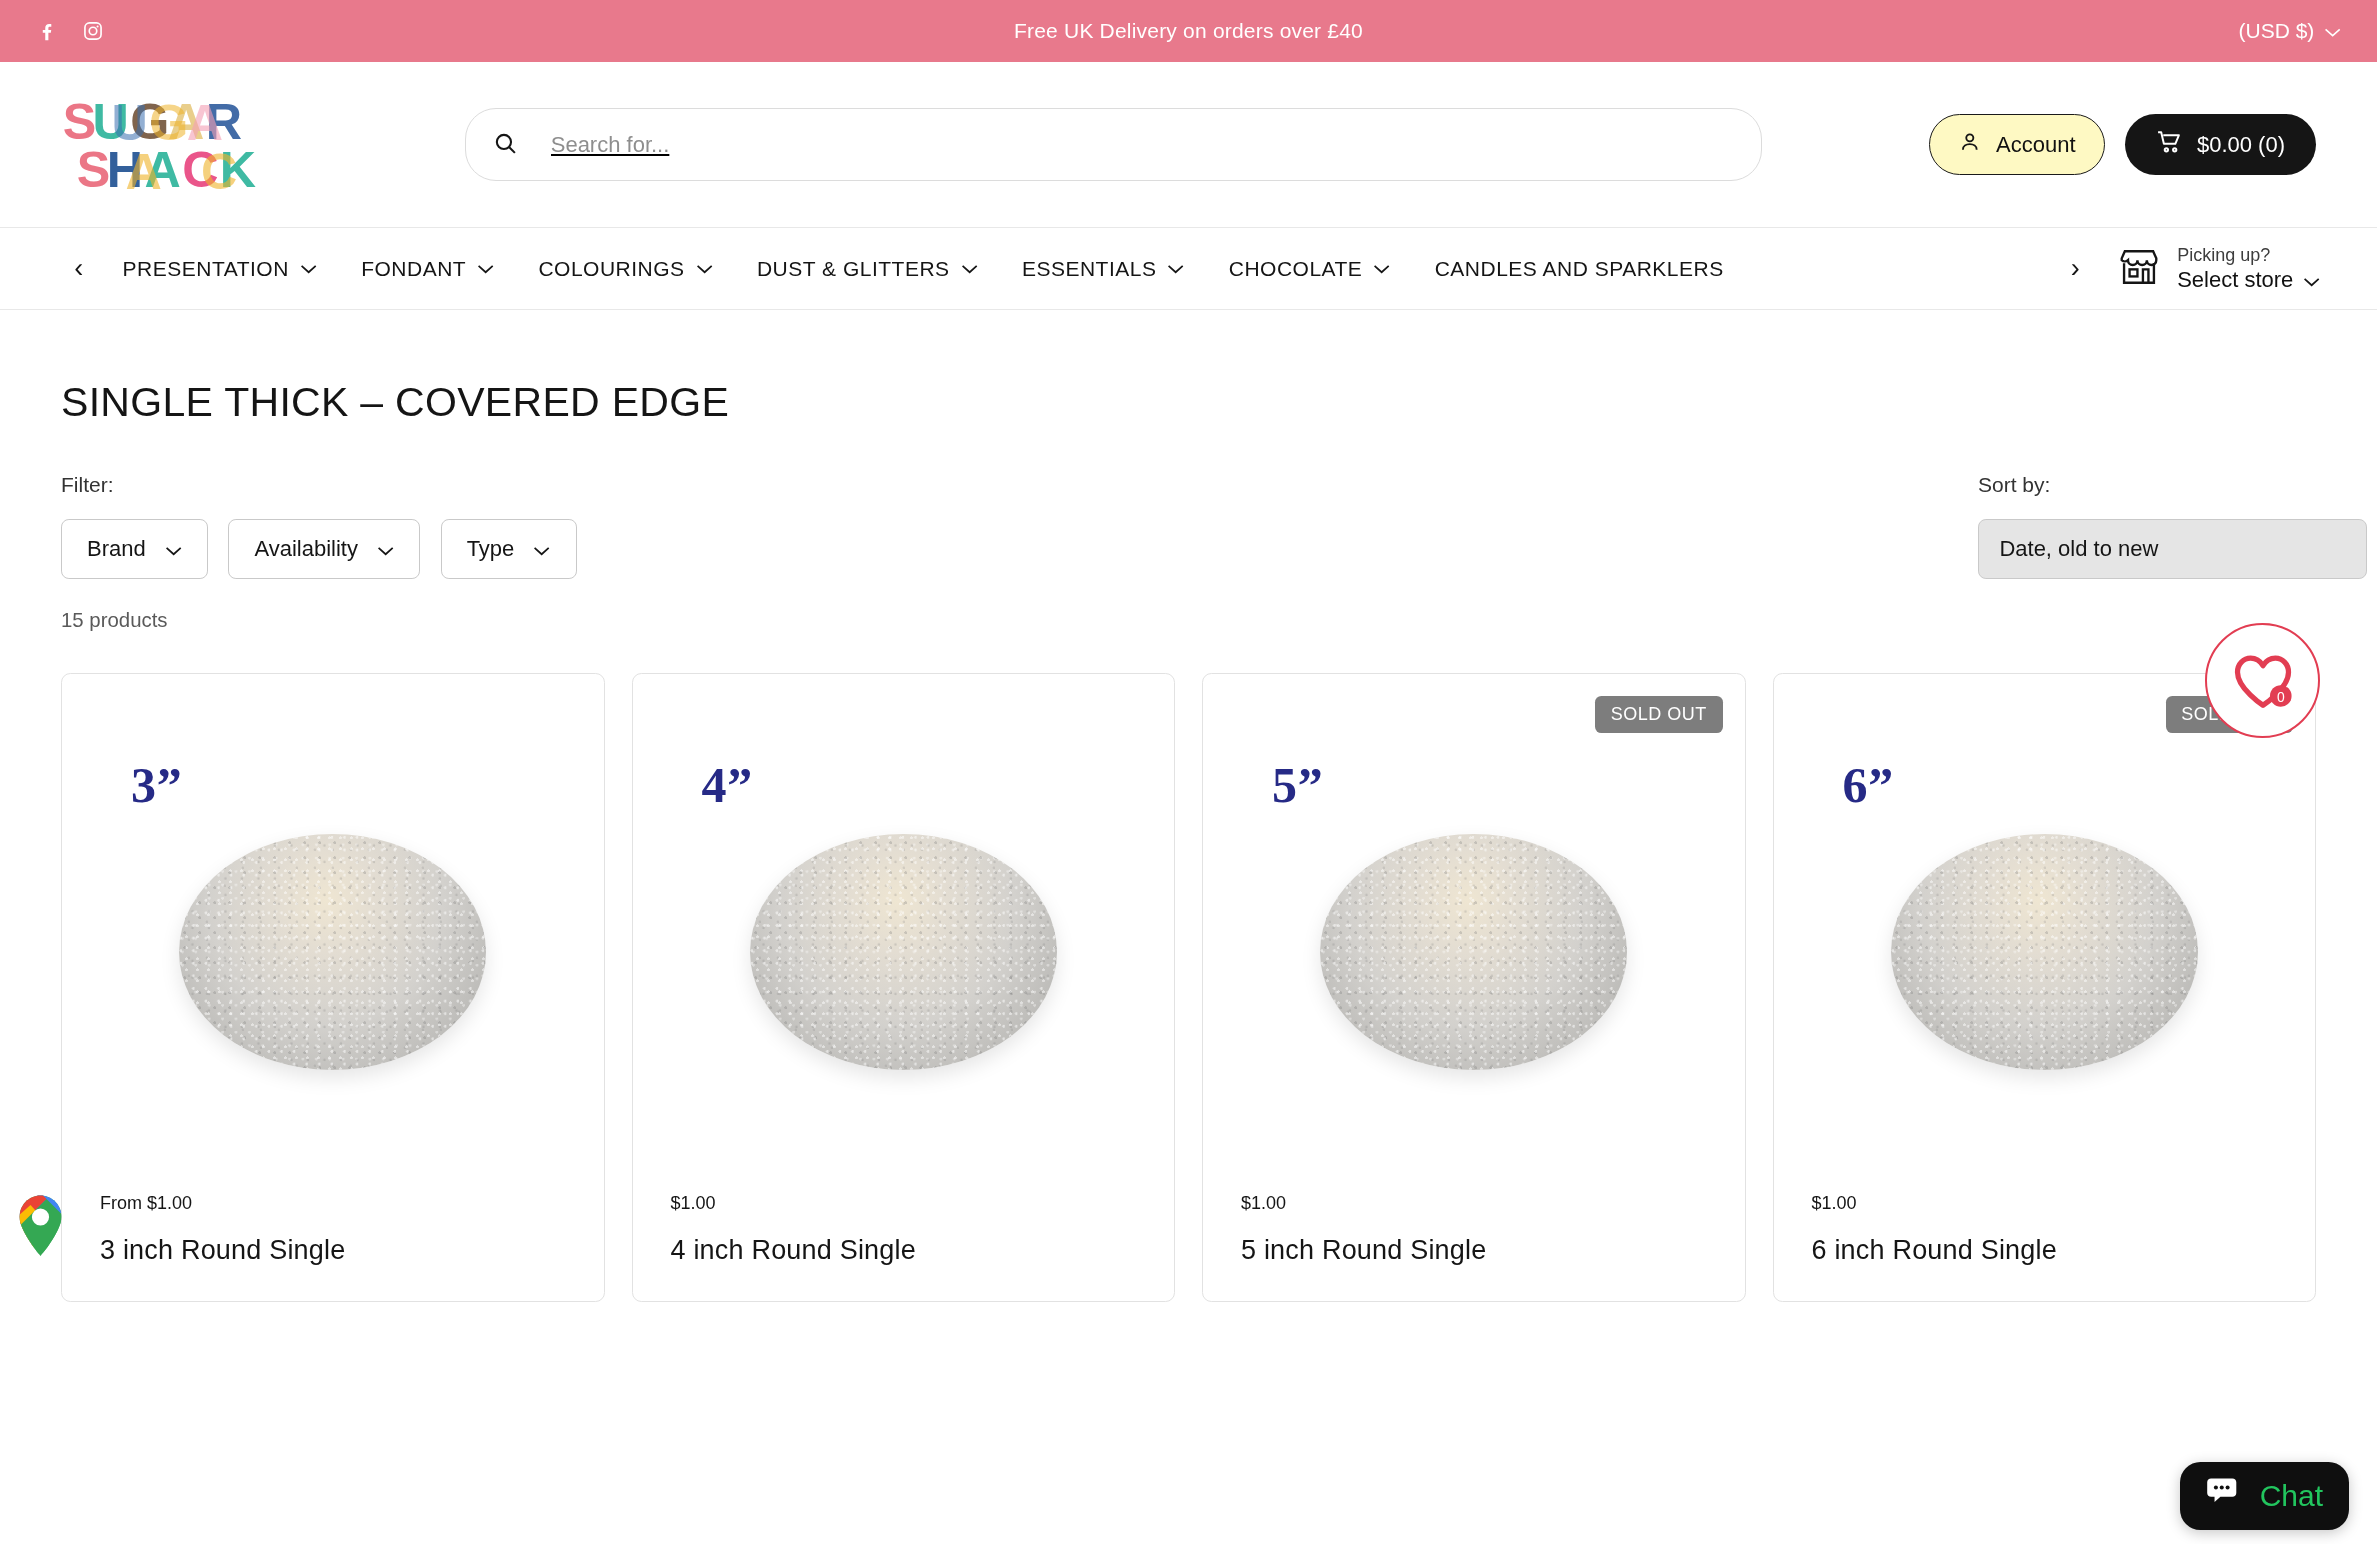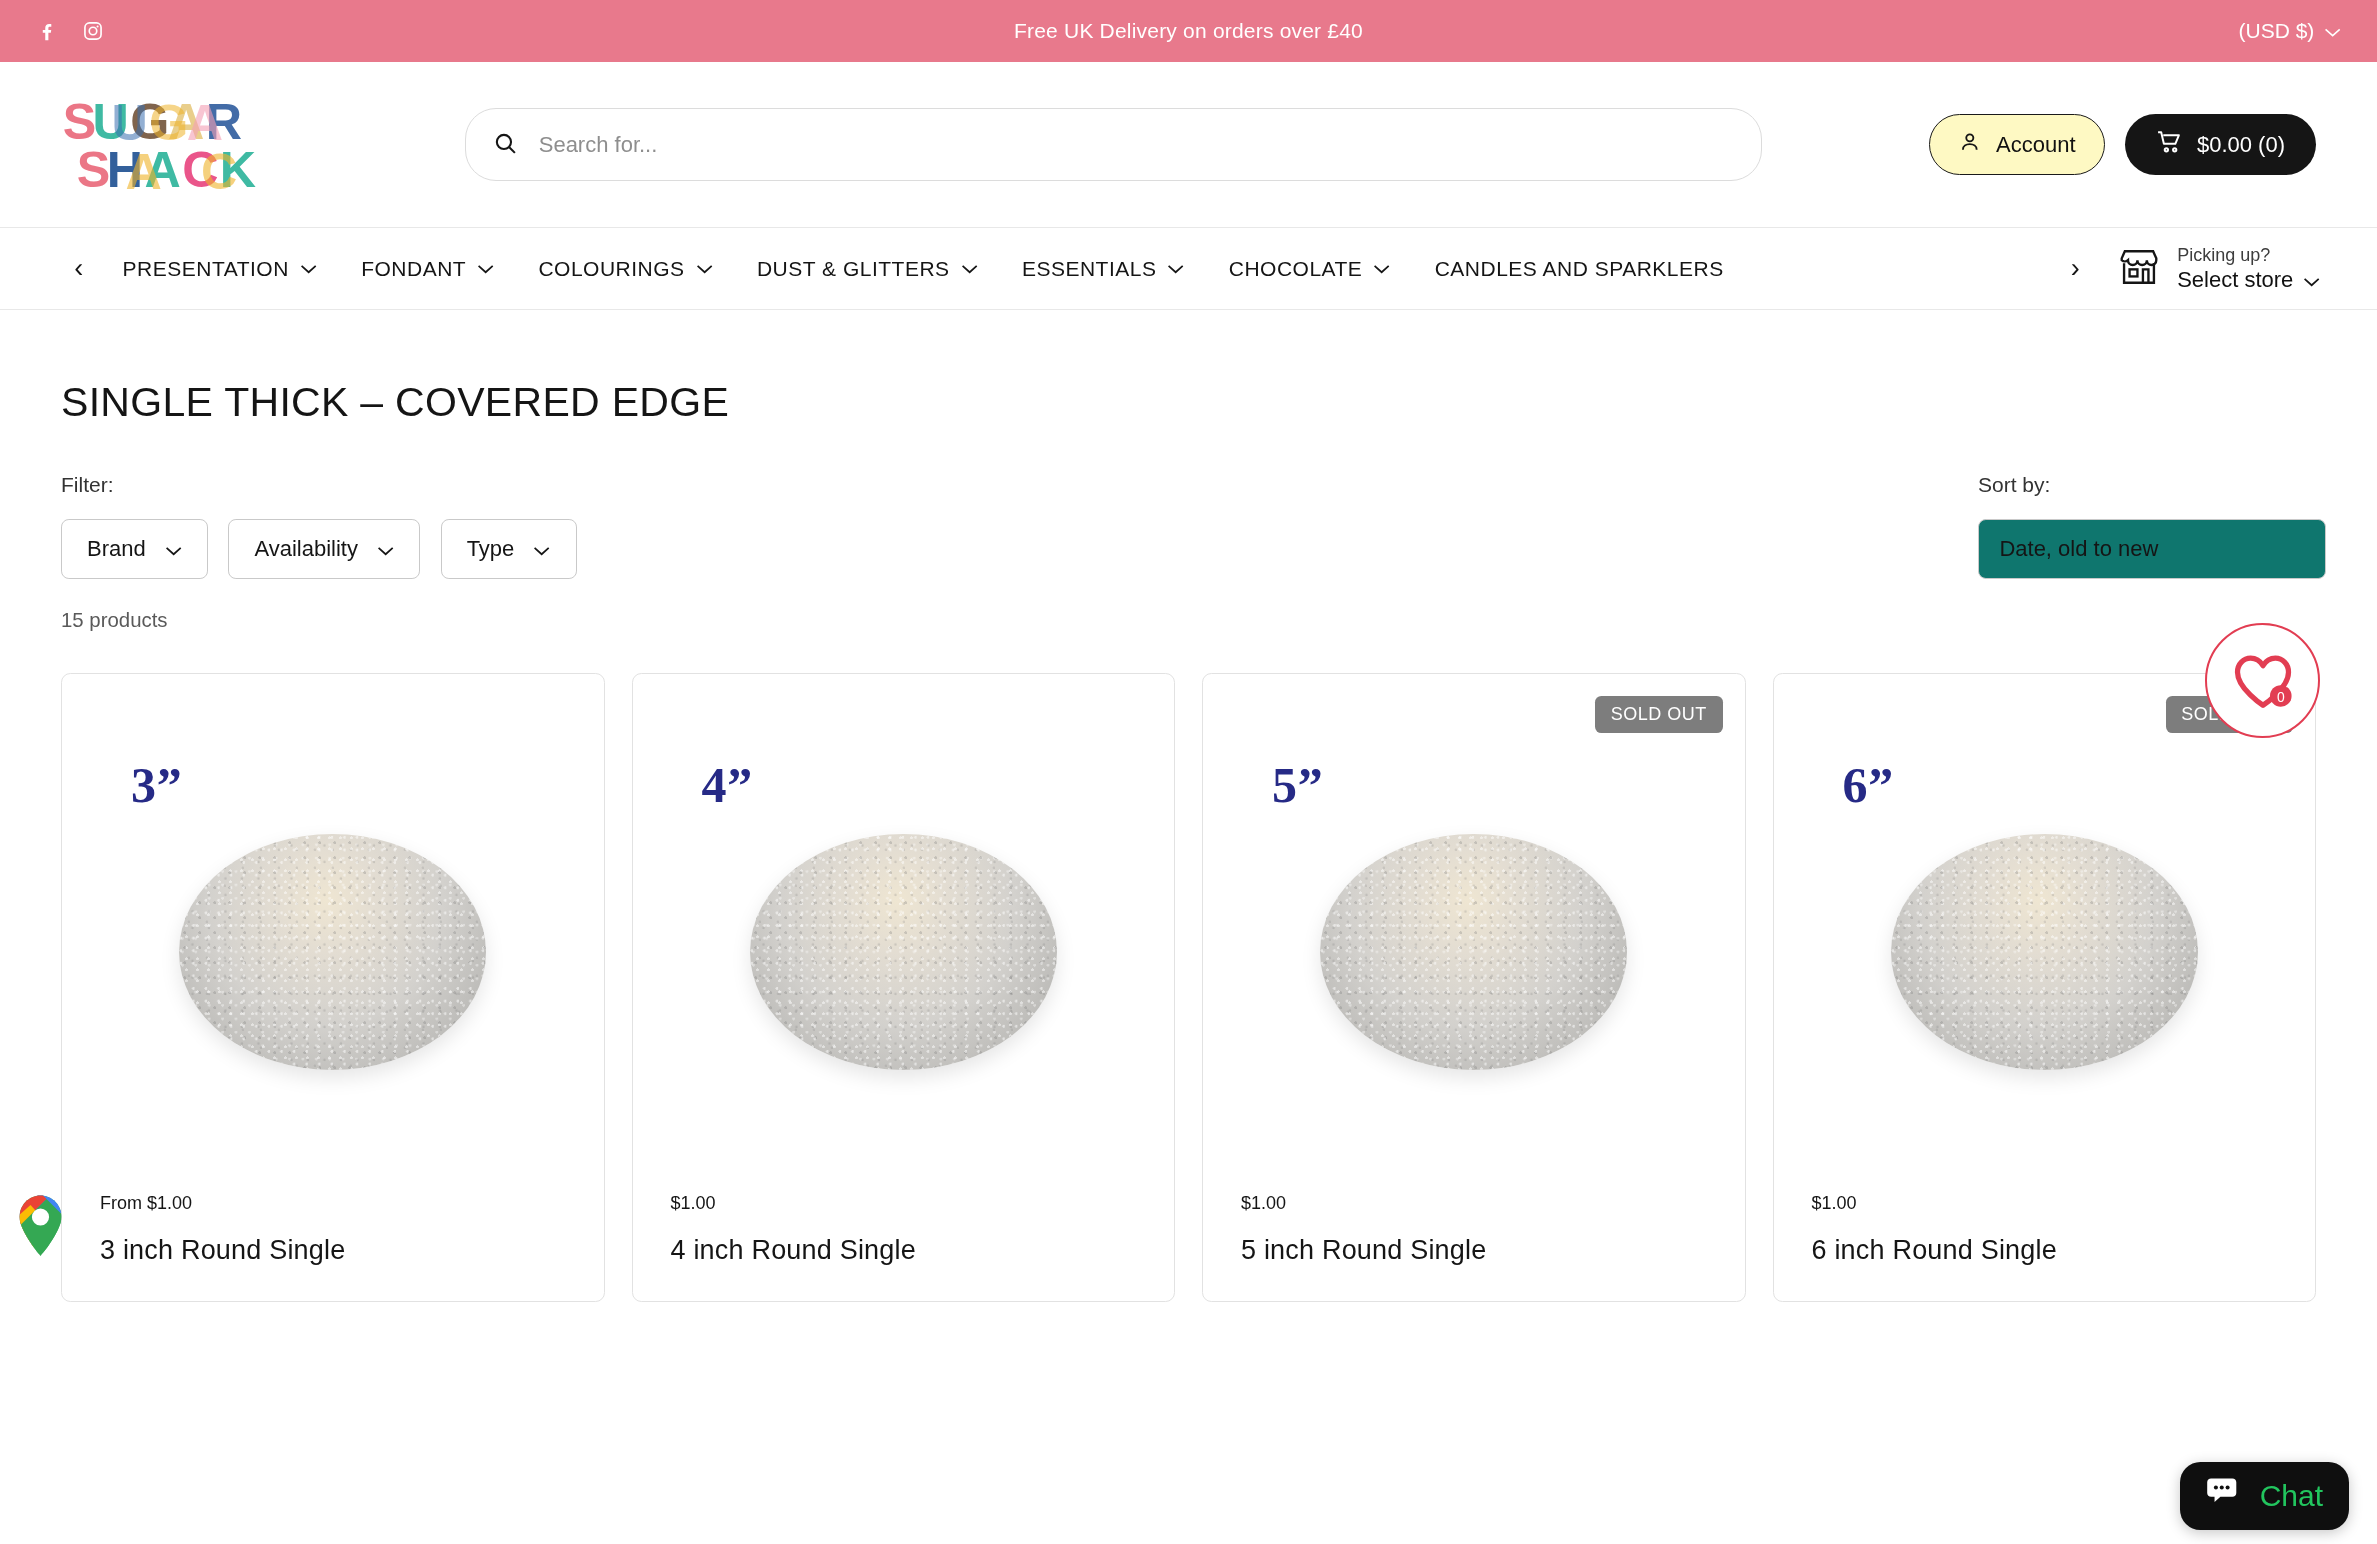--- a/index.html
+++ b/index.html
@@ -58,22 +58,23 @@
   }
   .searchbox {
     width: 1297px;
     max-width: 100%;
     height: 73px;
     border: 1.2px solid #dcdcdc;
     border-radius: 31px;
     display: flex;
     align-items: center;
     padding: 0 27px;
-    gap: 21px;
+    gap: 33px;
     background: #fff;
+    text-decoration: underline;
   }
   .searchbox input {
     border: 0; outline: 0;
     font-size: 22px;
     font-family: "Liberation Sans", sans-serif;
     color: #1a1a1a;
     width: 100%;
     background: transparent;
   }
   .searchbox input::placeholder { color: #8e8e8e; }
@@ -168,25 +169,25 @@
     font-size: 22px;
     color: #151515;
     cursor: pointer;
     font-family: "Liberation Sans", sans-serif;
   }
   .product-count { margin-top: 30px; font-size: 20.4px; color: #5a5a5a; }
 
   .facets-right { display: flex; flex-direction: column; align-items: flex-start; width: 338px; }
   .sort-select {
     margin-top: 22px;
-    width: 348px;
+    width: 389px;
     height: 60px;
     border: 1.2px solid #c9c9c9;
     border-radius: 7.9px;
-    background: #0f766e;
+    background: #e5e5e5;
     display: flex; align-items: center;
     padding: 0 20.4px;
     font-size: 22px;
     color: #151515;
     cursor: pointer;
   }
 
   
   .wishlist {
     position: absolute;

